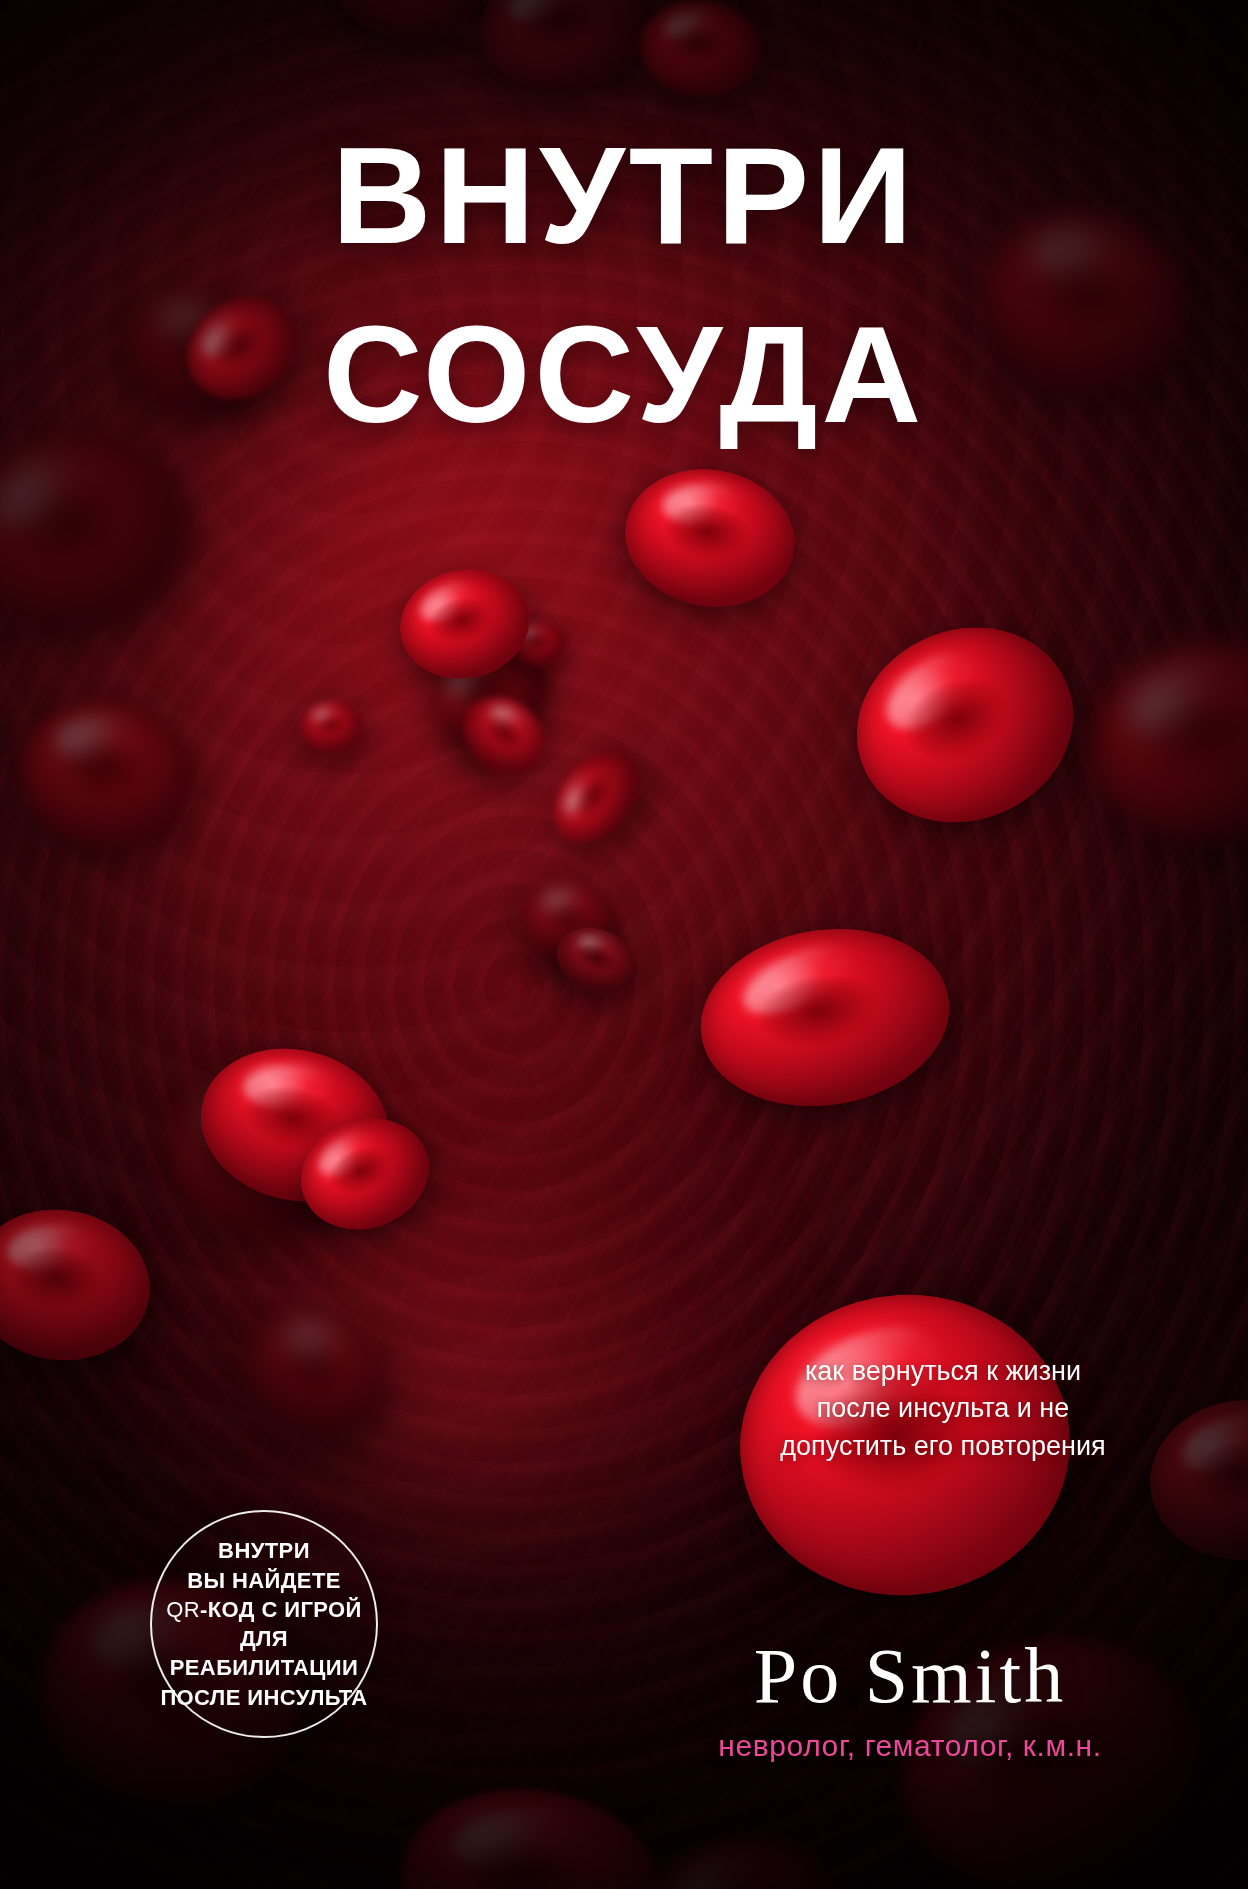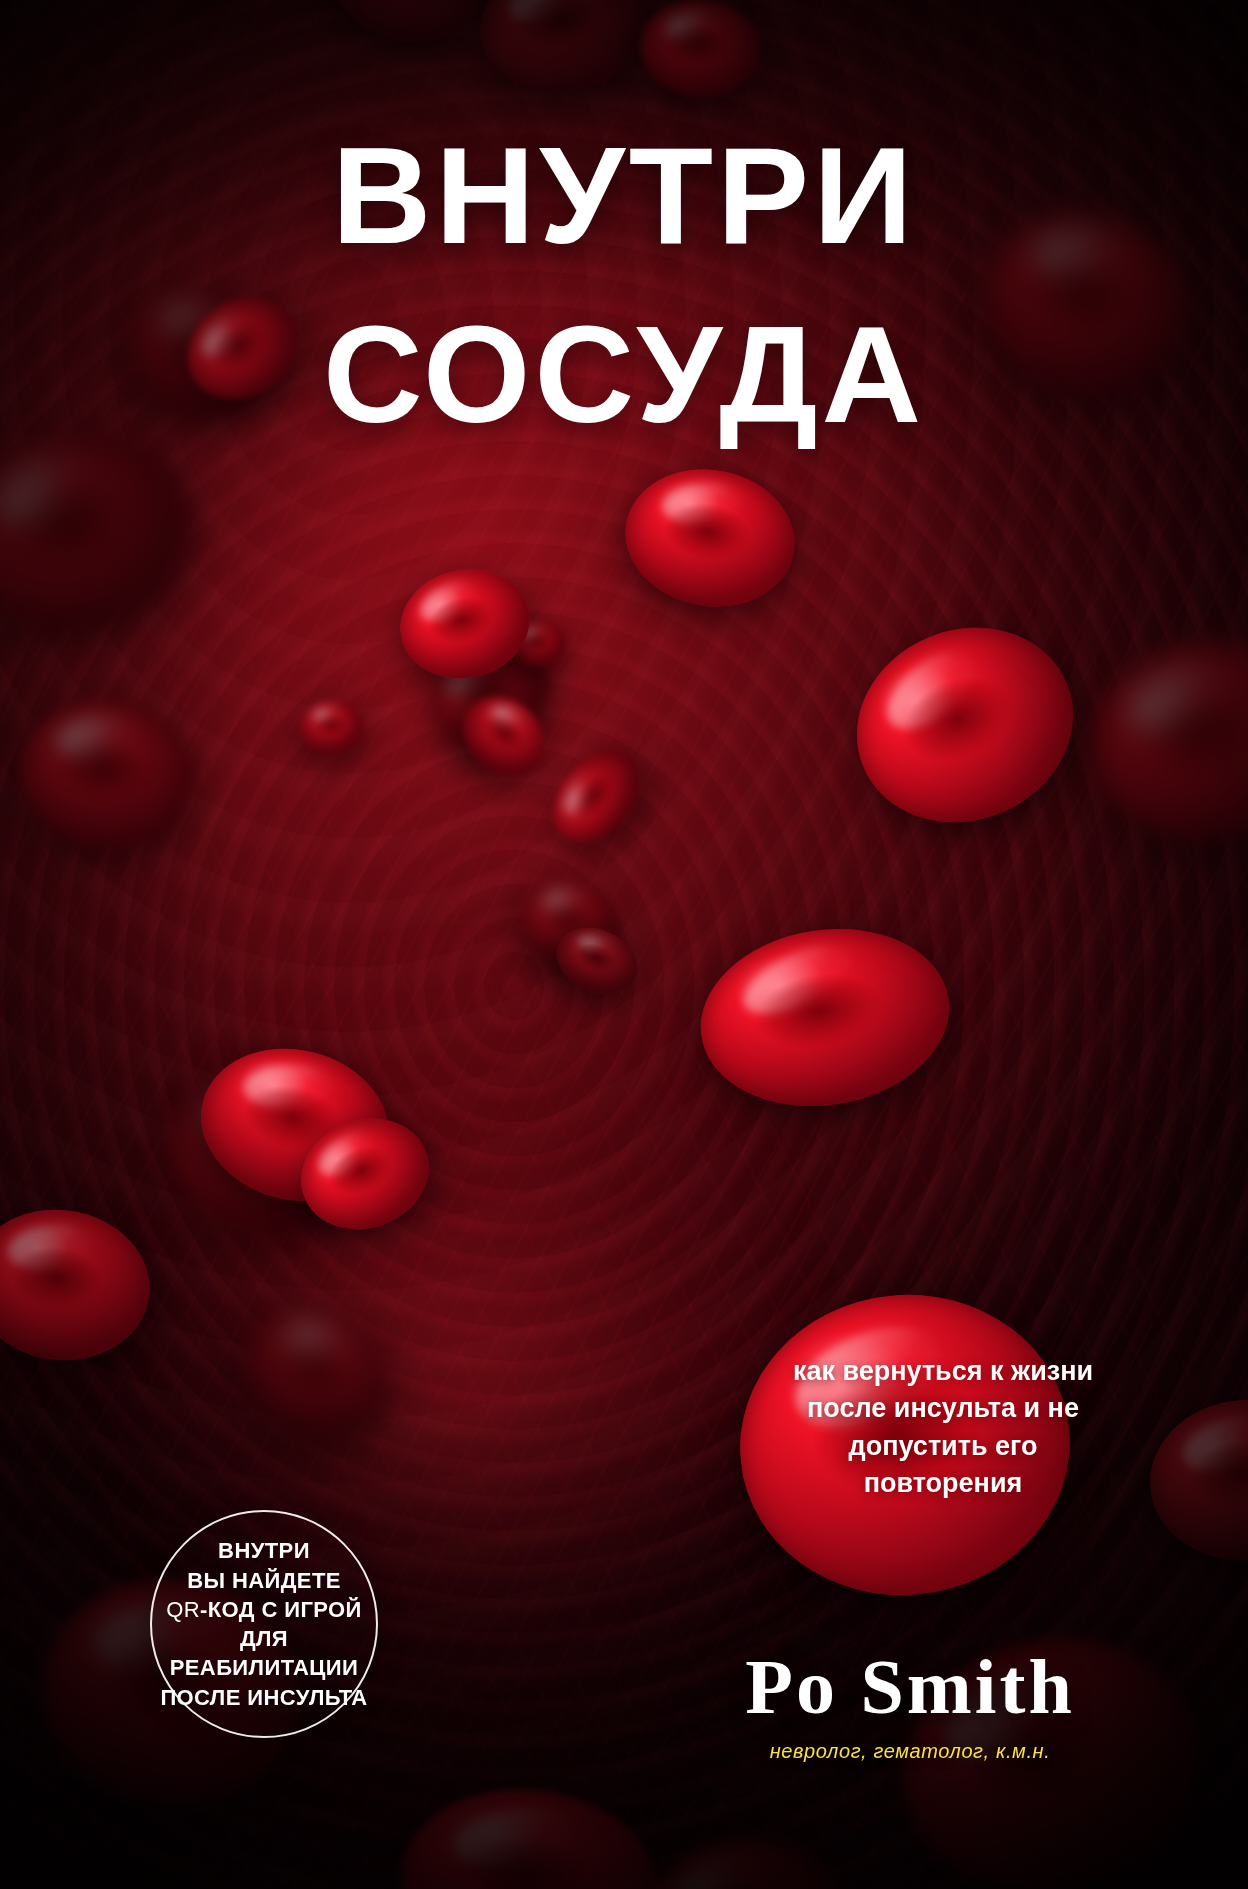--- a/index.html
+++ b/index.html
@@ -142,48 +142,47 @@
 
   .bubble-text {
     position: absolute;
     right: 140px;
     top: 1353px;
     width: 330px;
     text-align: center;
     color: #ffffff;
     font-size: 27px;
     line-height: 1.38;
-    font-weight: 700;
+    font-weight: 400;
     text-shadow: 0 2px 10px rgba(80,0,0,0.6);
   }
 
   .author {
     position: absolute;
     right: 58px;
     bottom: 126px;
     width: 560px;
     text-align: center;
   }
   .author .name {
     color: #ffffff;
     font-family: "Liberation Serif", serif;
-    font-weight: 700;
+    font-weight: 400;
     font-size: 78px;
     letter-spacing: 3px;
     line-height: 1;
     text-shadow: 0 4px 20px rgba(0,0,0,0.6);
   }
   .author .role {
     margin-top: 14px;
-    color: #fde047;
-    font-size: 20px;
+    color: #ec4899;
+    font-size: 30px;
     letter-spacing: 0.6px;
     font-weight: 400;
     text-shadow: 0 2px 10px rgba(0,0,0,0.6);
-    font-style: italic;
   }
 
   
   .badge {
     position: absolute;
     left: 150px;
     top: 1510px;
     width: 224px;
     height: 224px;
     border-radius: 50%;

